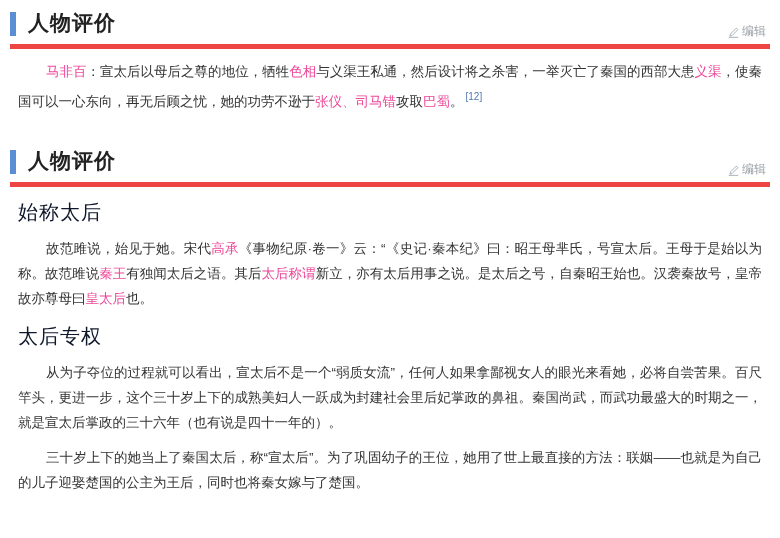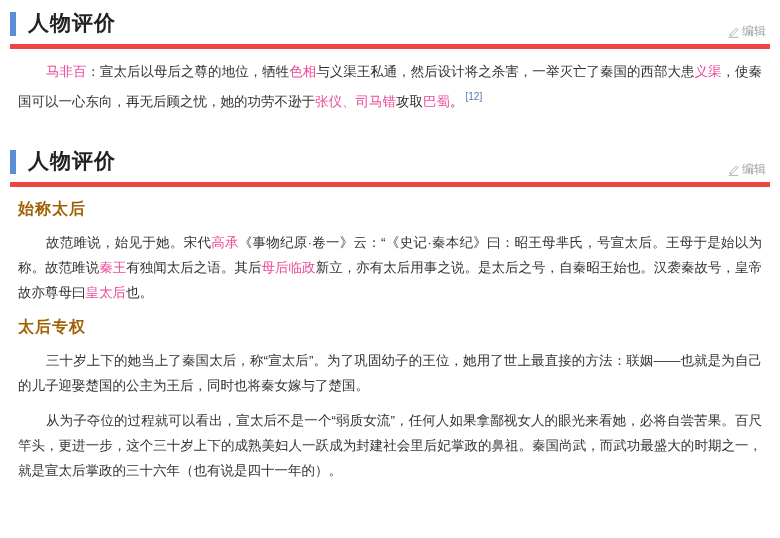--- a/index.html
+++ b/index.html
@@ -83,23 +83,23 @@
   .sup {
     font-size: 10px;
     color: #5078b0;
     vertical-align: super;
     cursor: pointer;
     margin-left: 2px;
   }
 
   
   .sub-head {
-    font-size: 16px;
-    color: #a16207;
-    font-weight: bold;
+    font-size: 20px;
+    color: #0f172a;
+    font-weight: normal;
     margin: 12px 0 2px 8px;
     letter-spacing: 1px;
   }
   .spacer-14 { height: 14px; }
 </style>
 </head>
 <body>
 
 <div class="page">
 
@@ -133,23 +133,23 @@
           <path d="M1 15h14" stroke="#9aa0a6" stroke-width="1.2"></path>
         </svg>
       </span>
       <span class="edit-label">编辑</span>
     </div>
   </div>
 
   <h3 class="sub-head">始称太后</h3>
 
   <p class="para indent">
-    <span>故范雎说，始见于她。宋代</span><span class="lnk">高承</span><span>《事物纪原·卷一》云：“《史记·秦本纪》曰：昭王母芈氏，号宣太后。王母于是始以为称。故范雎说</span><span class="lnk">秦王</span><span>有独闻太后之语。其后</span><span class="lnk">母后临政</span><span>新立，亦有太后用事之说。是太后之号，自秦昭王始也。汉袭秦故号，皇帝故亦尊母曰</span><span class="lnk">皇太后</span><span>也。</span>
+    <span>故范雎说，始见于她。宋代</span><span class="lnk">高承</span><span>《事物纪原·卷一》云：“《史记·秦本纪》曰：昭王母芈氏，号宣太后。王母于是始以为称。故范雎说</span><span class="lnk">秦王</span><span>有独闻太后之语。其后</span><span class="lnk">太后称谓</span><span>新立，亦有太后用事之说。是太后之号，自秦昭王始也。汉袭秦故号，皇帝故亦尊母曰</span><span class="lnk">皇太后</span><span>也。</span>
   </p>
 
 
   <h3 class="sub-head">太后专权</h3>
 
+  <p class="para indent">从为子夺位的过程就可以看出，宣太后不是一个“弱质女流”，任何人如果拿鄙视女人的眼光来看她，必将自尝苦果。百尺竿头，更进一步，这个三十岁上下的成熟美妇人一跃成为封建社会里后妃掌政的鼻祖。秦国尚武，而武功最盛大的时期之一，就是宣太后掌政的三十六年（也有说是四十一年的）。</p>
+
   <p class="para indent">三十岁上下的她当上了秦国太后，称“宣太后”。为了巩固幼子的王位，她用了世上最直接的方法：联姻——也就是为自己的儿子迎娶楚国的公主为王后，同时也将秦女嫁与了楚国。</p>
-
-  <p class="para indent">从为子夺位的过程就可以看出，宣太后不是一个“弱质女流”，任何人如果拿鄙视女人的眼光来看她，必将自尝苦果。百尺竿头，更进一步，这个三十岁上下的成熟美妇人一跃成为封建社会里后妃掌政的鼻祖。秦国尚武，而武功最盛大的时期之一，就是宣太后掌政的三十六年（也有说是四十一年的）。</p>
 
 </div>
 
 </body></html>

